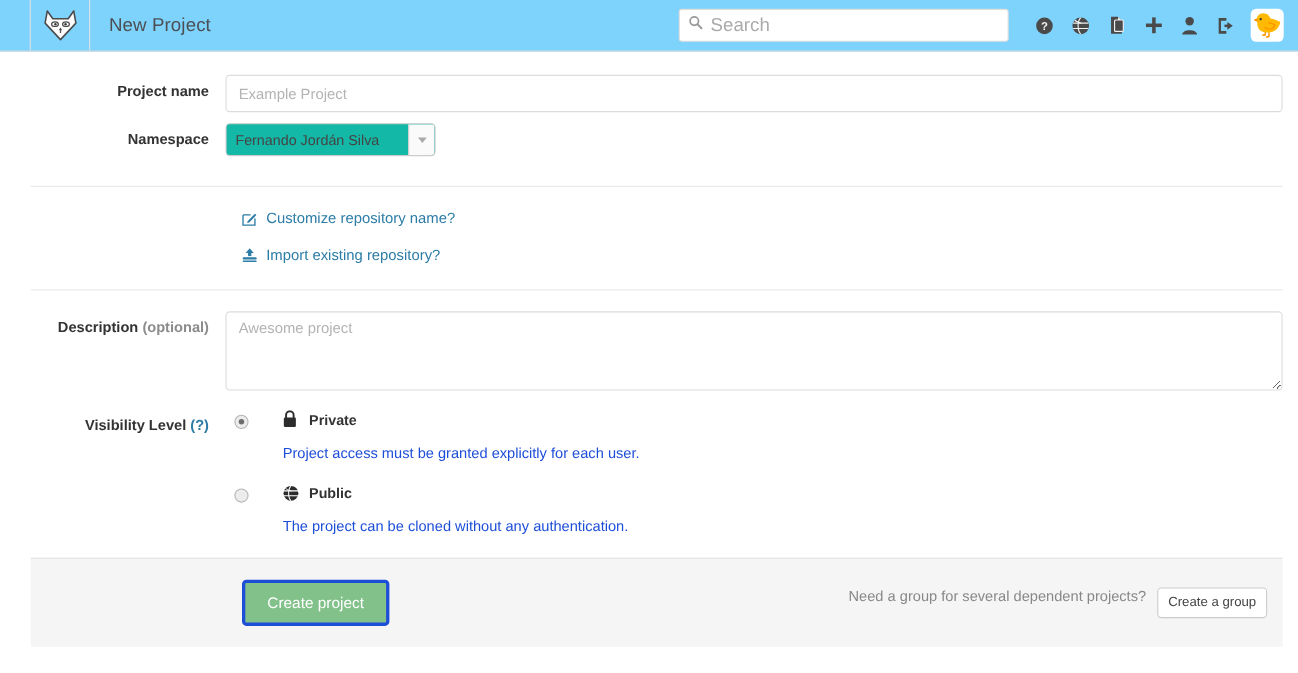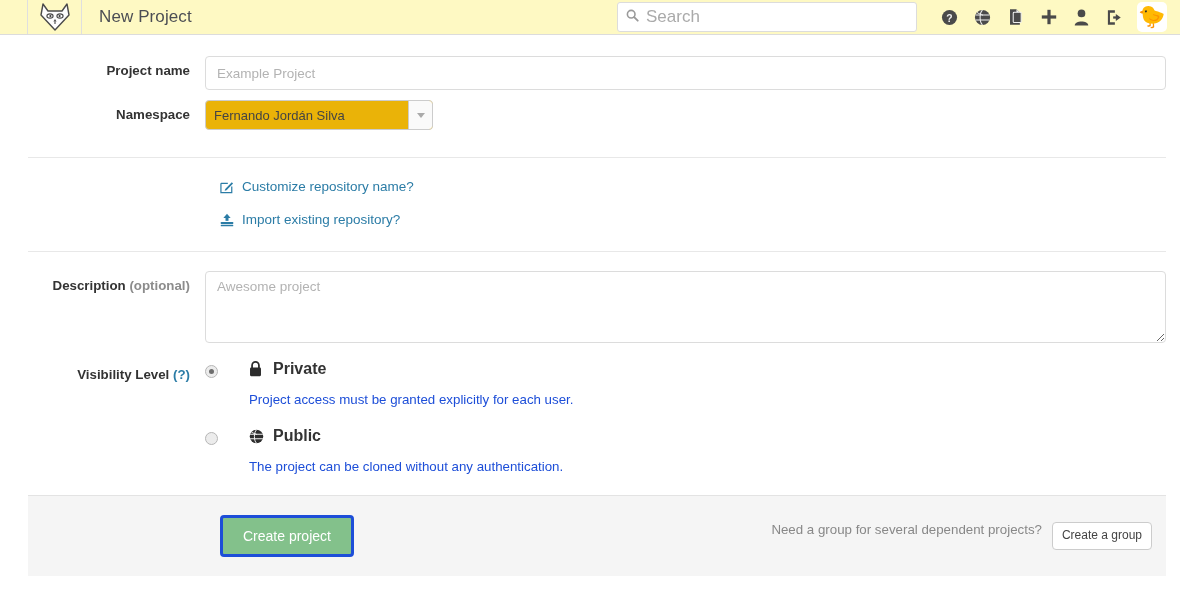--- a/index.html
+++ b/index.html
@@ -7,22 +7,22 @@
     margin: 0; padding: 0;
     width: 1180px; height: 612px;
     background: #fff;
     font-family: "Liberation Sans", sans-serif;
     overflow: hidden;
   }
 
   
   .navbar {
     position: relative;
-    height: 35px;
-    background: #fef9c3;
+    height: 47px;
+    background: #7dd3fc;
     border-bottom: 1px solid #dcdcdc;
     display: flex;
     align-items: stretch;
   }
   .nav-left-pad { width: 28px; border-right: 1px solid #dfdfdf; }
   .logo-cell {
     width: 54px;
     border-right: 1px solid #dfdfdf;
     display: flex; align-items: center; justify-content: center;
   }
@@ -110,25 +110,25 @@
     outline: none;
     background: #fff;
   }
   .txt-input::placeholder { color: #b3b3b3; }
 
   .row-projname { padding-top: 21px; }
   .row-namespace { padding-top: 10px; justify-content: flex-end; }
 
   .ns-group {
     display: flex;
-    width: 228px;
+    width: 191px;
     height: 30px;
     border: 1px solid #ccc;
     border-radius: 4px;
-    background: #eab308;
+    background: #14b8a6;
     overflow: hidden;
   }
   .ns-value {
     flex: 1;
     display: flex; align-items: center;
     padding-left: 8px;
     font-size: 13px;
     color: #444;
   }
   .ns-arrow {
@@ -179,21 +179,21 @@
     font-family: "Liberation Sans", sans-serif;
     font-size: 13.5px;
     color: #555;
     outline: none;
     resize: vertical;
     background: #fff;
     display: block;
   }
   .desc-area::placeholder { color: #b3b3b3; }
 
-  .row-vis { padding-top: 17px; }
+  .row-vis { padding-top: 17px; gap: 8px; }
   .vis-list { flex: 1; }
   .vis-opt {
     display: flex;
     align-items: flex-start;
     margin-bottom: 20px;
   }
   .vis-opt:last-child { margin-bottom: 0; }
   .radio {
     width: 13px; height: 13px;
     border-radius: 50%;
@@ -220,21 +220,21 @@
   .vis-icon {
     width: 18px;
     display: inline-flex;
     align-items: center;
     justify-content: flex-start;
     margin-right: 6px;
     color: #2c2c2c;
   }
   .vis-icon svg { display: block; }
   .vis-name {
-    font-size: 16px;
+    font-size: 13px;
     font-weight: bold;
     color: #333;
   }
   .vis-desc {
     font-size: 13.3px;
     color: #1d4ed8;
     margin-top: 14px;
     margin-left: 0;
   }
 

